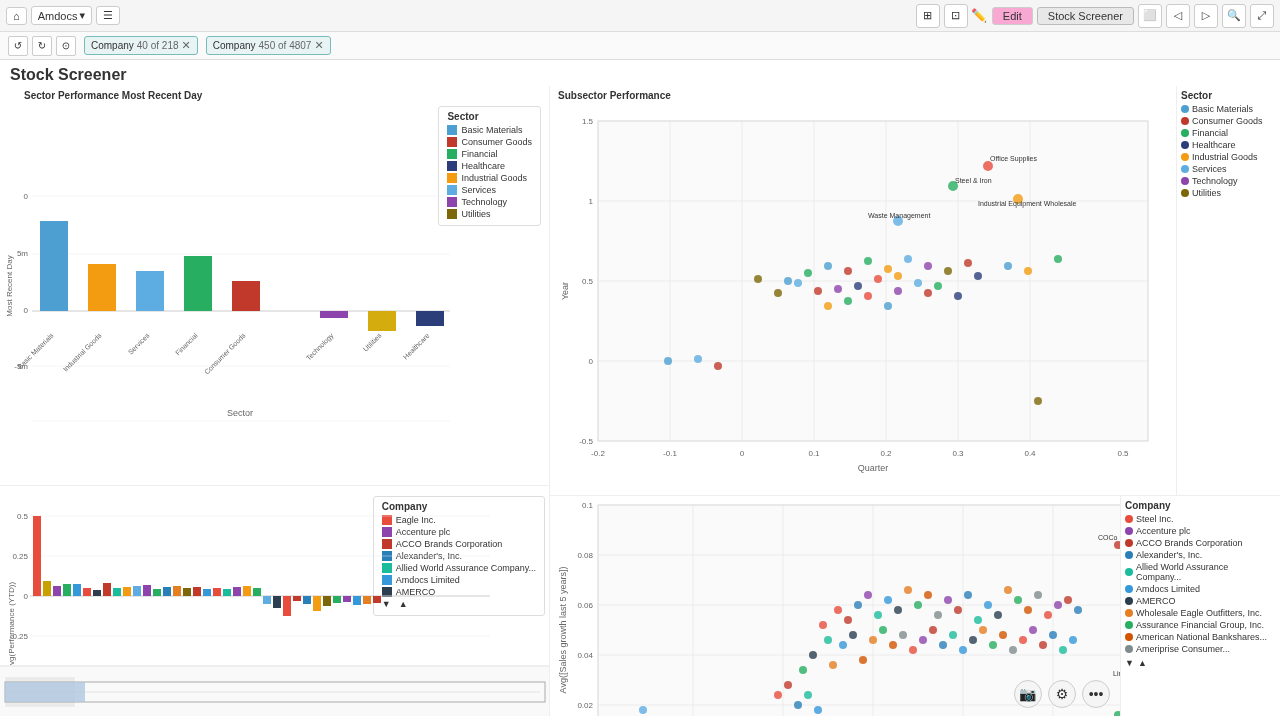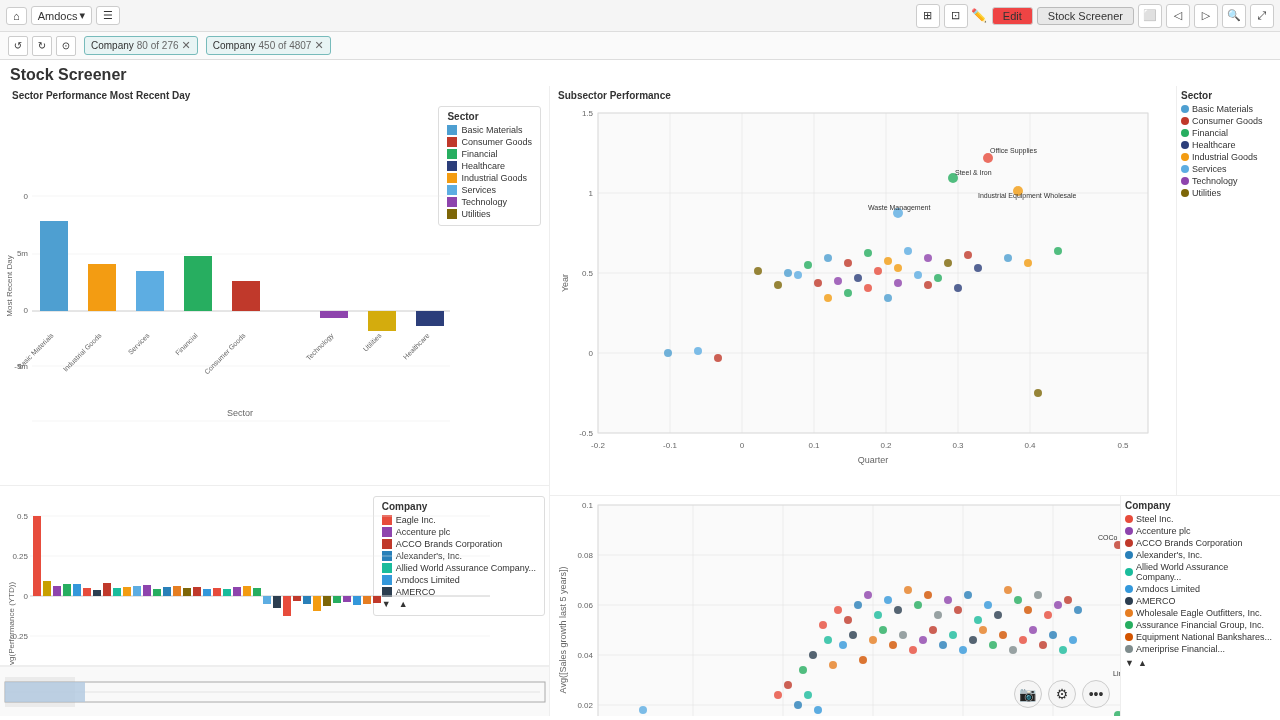--- a/index.html
+++ b/index.html
@@ -12,21 +12,21 @@
     }
     .toolbar-left { display: flex; align-items: center; gap: 4px; }
     .toolbar-btn {
       display: flex; align-items: center; gap: 2px; padding: 2px 6px;
       border: 1px solid #ccc; background: #fff; border-radius: 3px; cursor: pointer;
       font-size: 11px;
     }
     .toolbar-spacer { flex: 1; }
     .toolbar-right { display: flex; align-items: center; gap: 4px; }
     .edit-btn {
-      padding: 2px 10px; border: 1px solid #ccc; background: #ef4444;
+      padding: 2px 10px; border: 1px solid #ccc; background: #f9a8d4;
       border-radius: 3px; cursor: pointer; font-size: 11px;
     }
     .screener-btn {
       padding: 2px 10px; background: #e8e8e8; border: 1px solid #bbb;
       border-radius: 3px; font-size: 11px; cursor: pointer;
     }
     .icon-btn {
       width: 24px; height: 24px; display: flex; align-items: center; justify-content: center;
       border: 1px solid #ccc; background: #fff; border-radius: 3px; cursor: pointer;
     }
@@ -60,21 +60,21 @@
     .left-panel {
       width: 550px; flex-shrink: 0; display: flex; flex-direction: column;
       border-right: 1px solid #eee; overflow: hidden;
     }
     .right-panel {
       flex: 1; display: flex; flex-direction: column; overflow: hidden;
     }
 
     
     .chart-section {
-      flex: 1; position: relative; padding: 4px 12px; border-bottom: 1px solid #eee;
+      flex: 1; position: relative; padding: 4px 24px; border-bottom: 1px solid #eee;
       overflow: hidden;
     }
     .chart-title {
       font-size: 10px; font-weight: bold; color: #333; margin-bottom: 2px;
     }
 
     
     .legend {
       position: absolute; right: 8px; top: 20px;
       background: rgba(255,255,255,0.9); border: 1px solid #ddd; padding: 4px 8px; border-radius: 3px;
@@ -89,21 +89,21 @@
     }
 
     
     .right-legend {
       width: 160px; flex-shrink: 0; padding: 4px; overflow-y: auto;
       border-left: 1px solid #eee; font-size: 9px;
     }
     .right-legend-title { font-weight: bold; font-size: 10px; margin-bottom: 3px; }
     .right-legend-item { display: flex; align-items: center; gap: 3px; margin-bottom: 2px; }
     .right-legend-dot { width: 8px; height: 8px; border-radius: 50%; flex-shrink: 0; }
-    .scatter-title { font-size: 10px; font-weight: bold; margin-bottom: 2px; }
+    .scatter-title { font-size: 10px; font-weight: bold; margin-bottom: 10px; }
     .circle-btn {
       width: 28px; height: 28px; border-radius: 50%; border: 1px solid #ccc;
       background: #f5f5f5; display: flex; align-items: center; justify-content: center;
       cursor: pointer; font-size: 14px;
     }
 
     .grid-line { stroke: #e8e8e8; stroke-width: 0.5; }
   </style>
 </head>
 <body>
@@ -137,21 +137,21 @@
 </div>
 
 <div class="filter-bar">
   <div class="filter-nav">
     <div class="filter-nav-btn">↺</div>
     <div class="filter-nav-btn">↻</div>
     <div class="filter-nav-btn">⊙</div>
   </div>
   <div class="filter-pill">
     <span>Company</span>
-    <span style="color:#666;">80 of 276</span>
+    <span style="color:#666;">40 of 218</span>
     <span class="close">✕</span>
   </div>
   <div class="filter-pill">
     <span>Company</span>
     <span style="color:#666;">450 of 4807</span>
     <span class="close">✕</span>
   </div>
 </div>
 
 <div class="page-header">
@@ -629,25 +629,25 @@
         <div class="right-legend-item">
             <div class="right-legend-dot" style="background:#e67e22;"></div>
             <span>Wholesale Eagle Outfitters, Inc.</span>
           </div>
         <div class="right-legend-item">
             <div class="right-legend-dot" style="background:#27ae60;"></div>
             <span>Assurance Financial Group, Inc.</span>
           </div>
         <div class="right-legend-item">
             <div class="right-legend-dot" style="background:#d35400;"></div>
-            <span>Equipment National Bankshares...</span>
+            <span>American National Bankshares...</span>
           </div>
         <div class="right-legend-item">
             <div class="right-legend-dot" style="background:#7f8c8d;"></div>
-            <span>Ameriprise Financial...</span>
+            <span>Ameriprise Consumer...</span>
           </div>
         <div style="display:flex; gap:4px; margin-top:4px;">
           <span style="cursor:pointer;">▼</span>
           <span style="cursor:pointer;">▲</span>
         </div>
       </div>
     </div>
 
   </div>
 </div>

